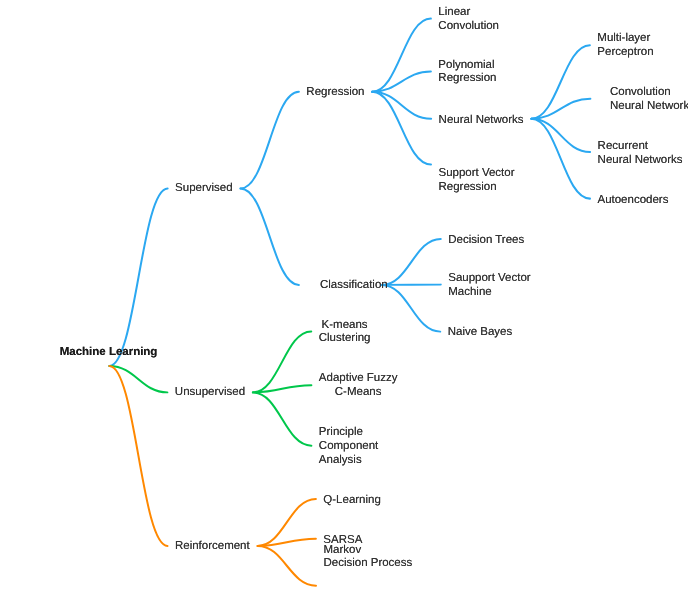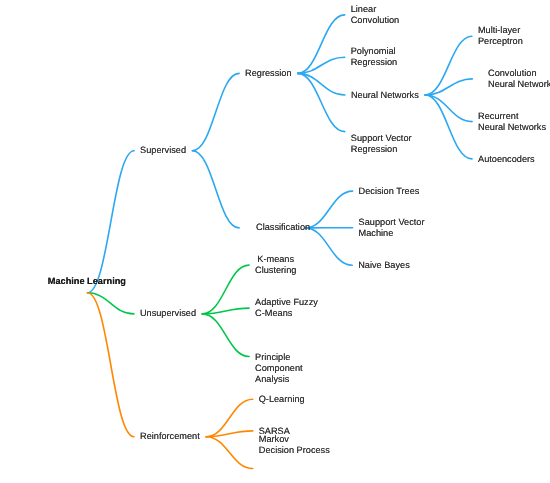--- a/index.html
+++ b/index.html
@@ -93,23 +93,23 @@
     <div class="node" style="left: 350.8px; top: 121px; margin-top: 12px;">Support Vector
 Regression</div>
     <div class="node" style="left: 256px; top: 222px;">Classification</div>
     <div class="node" style="left: 358.6px; top: 186px;">Decision Trees</div>
     <div class="node" style="left: 358.6px; top: 217px;">Saupport Vector
 Machine</div>
     <div class="node" style="left: 358.2px; top: 260px;">Naive Bayes</div>
     <div class="node" style="left: 139.9px; top: 308px;">Unsupervised</div>
     <div class="node" style="left: 255px; top: 254px; text-align: center;">K-means
 Clustering</div>
-    <div class="node" style="left: 255.1px; top: 297px;">Adaptive Fuzzy
+    <div class="node" style="left: 255.1px; top: 297px; text-align: center;">Adaptive Fuzzy
 C-Means</div>
-    <div class="node" style="left: 255.1px; top: 340px; margin-top: 12px;">Principle
+    <div class="node" style="left: 255.1px; top: 340px;">Principle
 Component
 Analysis</div>
     <div class="node" style="left: 140px; top: 431px;">Reinforcement</div>
     <div class="node" style="left: 258.7px; top: 394px;">Q-Learning</div>
     <div class="node" style="left: 258.7px; top: 426px;">SARSA</div>
     <div class="node" style="left: 258.8px; top: 434px;">Markov
 Decision Process</div>
   </div>
 
 </body></html>

